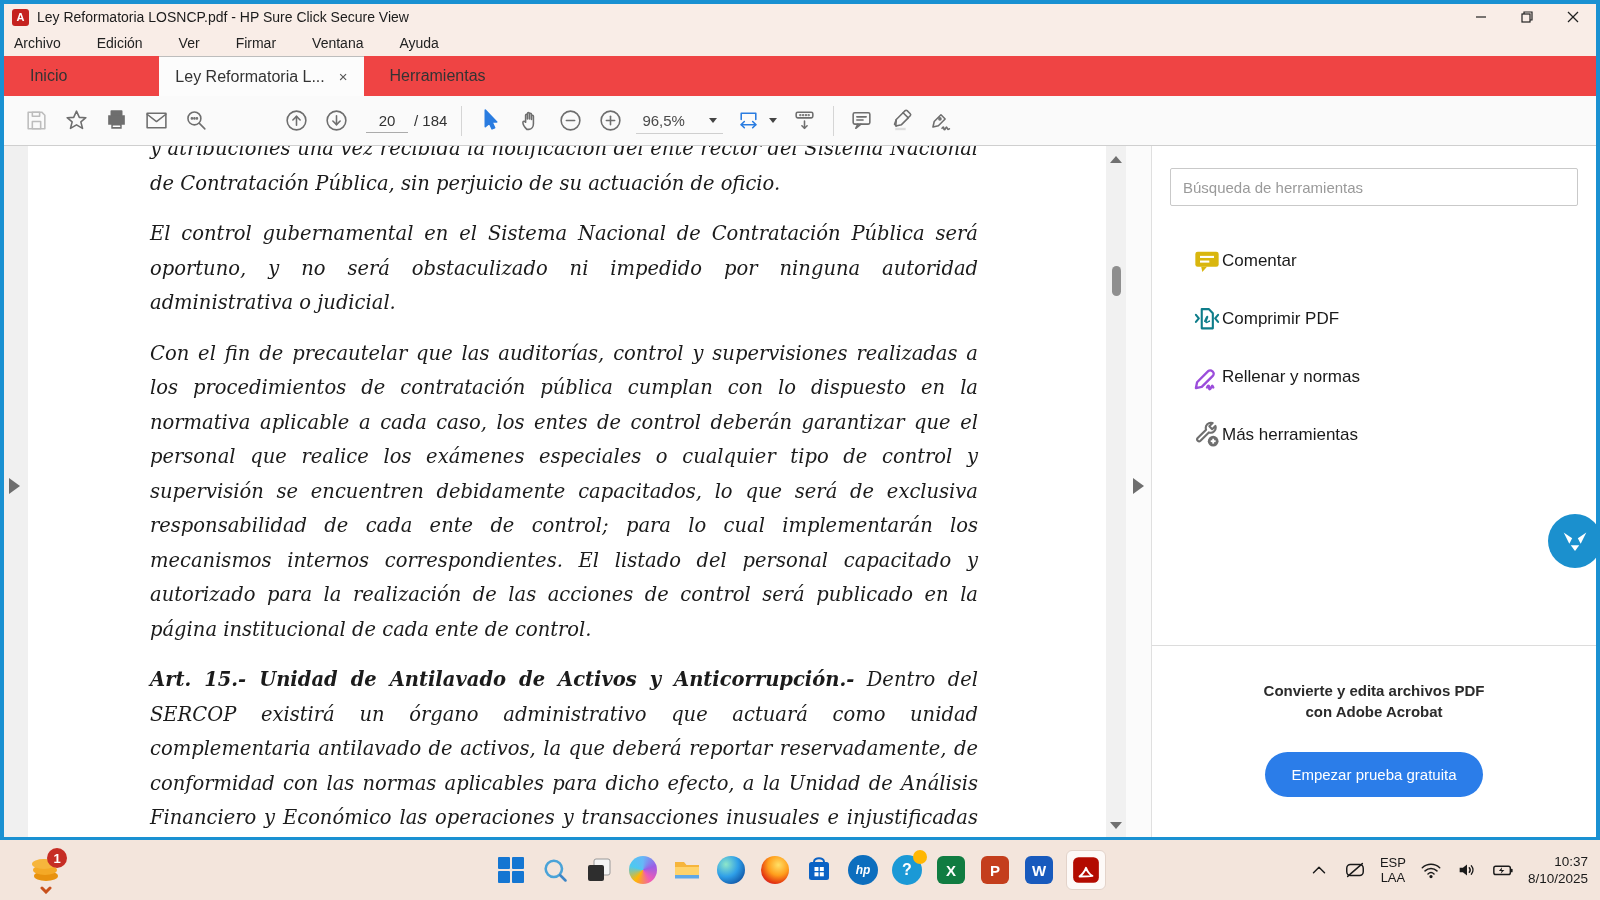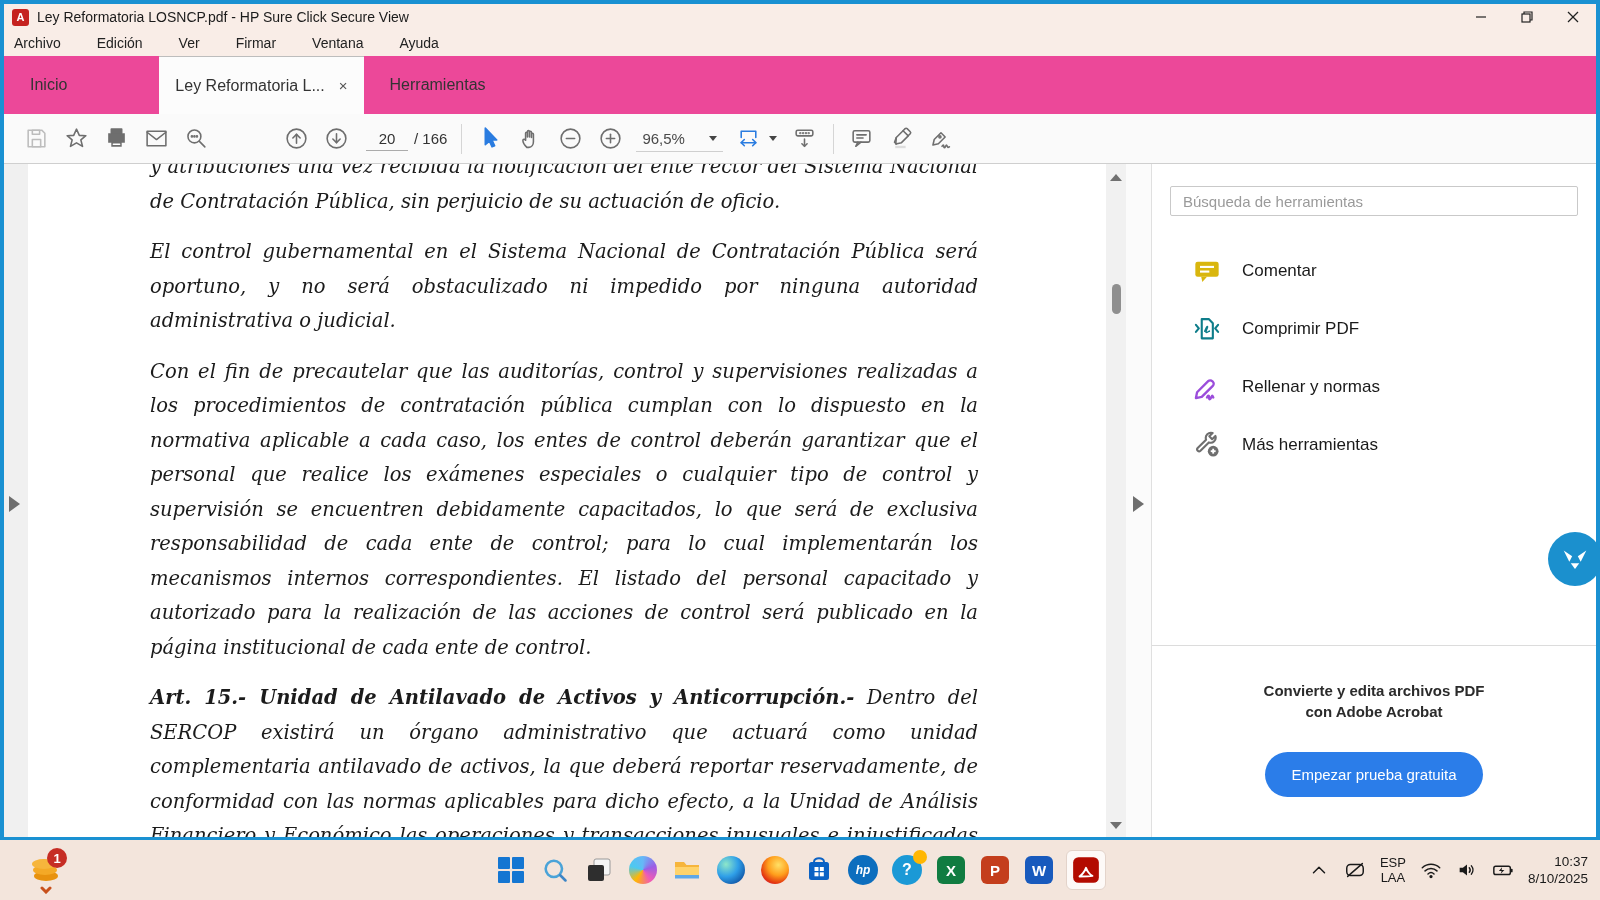--- a/index.html
+++ b/index.html
@@ -15,21 +15,21 @@
   .win-btn { width:46px; display:flex; align-items:center; justify-content:center; cursor:default; }
   .win-btn svg { width:12px; height:12px; stroke:#222; stroke-width:1.2; fill:none; }
 
   .acro-badge { width:17px; height:17px; background:#C5221F; border-radius:3px; display:flex; align-items:center; justify-content:center; flex:0 0 auto; }
   .acro-badge span { color:#fff; font-size:11px; font-weight:bold; line-height:1; }
 
   .menubar { height:26px; background:#F9EDE7; display:flex; align-items:center; gap:36px; padding-left:10px; font-size:14px; color:#222; flex:0 0 auto; }
   .menu-item { cursor:default; }
 
   
-  .tabbar { height:58px; background:#ec4899; display:flex; align-items:stretch; flex:0 0 auto; }
+  .tabbar { height:40px; background:#ef4444; display:flex; align-items:stretch; flex:0 0 auto; }
   .tab { display:flex; align-items:center; padding:0 26px; font-size:16px; color:#333; }
   .tab.doc { background:#FCFCFC; margin-left:66px; padding:0 16px; gap:14px; border-top:1px solid #bdbdbd; }
   .tab .x { color:#555; font-size:15px; }
 
   
   .toolbar { height:50px; background:#FAFAFA; border-bottom:1px solid #CFCFCF; display:flex; align-items:center; padding:0 12px; flex:0 0 auto; }
   .tool { width:40px; display:flex; align-items:center; justify-content:center; }
   .tool svg { width:25px; height:25px; fill:none; stroke:#6E6E6E; stroke-width:1.5; stroke-linecap:round; stroke-linejoin:round; }
   .tool.disabled svg { stroke:#BDBDBD; }
   .tsep { width:1px; height:30px; background:#D5D5D5; margin:0 8px; }
@@ -54,24 +54,24 @@
   .scrollbar { width:20px; background:#F1F1F1; position:relative; flex:0 0 auto; }
   .sb-up { position:absolute; top:10px; left:4px; width:0; height:0; border-left:6px solid transparent; border-right:6px solid transparent; border-bottom:7px solid #707070; }
   .sb-down { position:absolute; bottom:8px; left:4px; width:0; height:0; border-left:6px solid transparent; border-right:6px solid transparent; border-top:7px solid #707070; }
   .sb-thumb { position:absolute; top:120px; left:6px; width:9px; height:30px; background:#8F8F8F; border-radius:5px; }
 
   .toggle-strip { width:26px; background:#FBFBFB; border-right:1px solid #E0E0E0; position:relative; flex:0 0 auto; }
   .toggle-strip .panel-arrow { left:7px; }
 
   
   .sidebar { width:444px; background:#fff; display:flex; flex-direction:column; position:relative; flex:0 0 auto; }
-  .search-box { margin:22px 18px 0 18px; height:30px; border:1px solid #C9C9C9; border-radius:2px; padding:0 12px; font-size:15px; color:#333; font-family:"Liberation Sans",sans-serif; }
+  .search-box { margin:22px 18px 0 18px; height:38px; border:1px solid #C9C9C9; border-radius:2px; padding:0 12px; font-size:15px; color:#333; font-family:"Liberation Sans",sans-serif; }
   .search-box::placeholder { color:#9A9A9A; }
   .tool-list { margin-top:26px; display:flex; flex-direction:column; }
-  .tool-row { display:flex; align-items:center; gap:20px; padding:14px 15px 14px 40px; cursor:default; }
+  .tool-row { display:flex; align-items:center; padding:14px 15px 14px 40px; cursor:default; }
   .tool-row .t-icon { width:30px; height:30px; display:flex; align-items:center; justify-content:center; }
   .tool-row .t-label { font-size:17px; color:#1a1a1a; }
   .sb-spacer { flex:1; }
   .sb-divider { border-top:1px solid #DCDCDC; margin:0; }
   .promo { margin-top:34px; text-align:center; font-size:15px; font-weight:bold; color:#2b2b2b; line-height:21px; }
   .cta { margin:30px auto 40px auto; display:block; background:#2B7DE9; color:#fff; border:none; border-radius:24px; padding:14px 26px; font-size:15px; font-family:"Liberation Sans",sans-serif; cursor:pointer; }
   .fox { position:absolute; right:-6px; top:368px; width:54px; height:54px; border-radius:50%; background:#1B90CE; display:flex; align-items:center; justify-content:center; }
 
   
   .taskbar { height:60px; background:#F3E5DC; display:flex; align-items:center; position:relative; flex:0 0 auto; }
@@ -189,21 +189,21 @@
           </svg>
         </div>
       <div class="tool">
           <svg viewBox="0 0 24 24">
             <circle cx="12" cy="12" r="9"></circle>
             <line x1="12" y1="7.5" x2="12" y2="16"></line>
             <polyline points="8.5,12.5 12,16 15.5,12.5"></polyline>
           </svg>
         </div>
       <input class="pagebox" value="20" style="">
-      <span class="pagetotal">/ 166</span>
+      <span class="pagetotal">/ 184</span>
 
       <div class="tsep"></div>
 
       <div class="tool">
           <svg viewBox="0 0 24 24">
             <path d="M7 2v16l4-3.5 2.5 5.5 2.5-1-2.5-5.5H18z" fill="#2A7CE0" stroke="#2A7CE0"></path>
           </svg>
         </div>
       <div class="tool">
           <svg viewBox="0 0 24 24">

